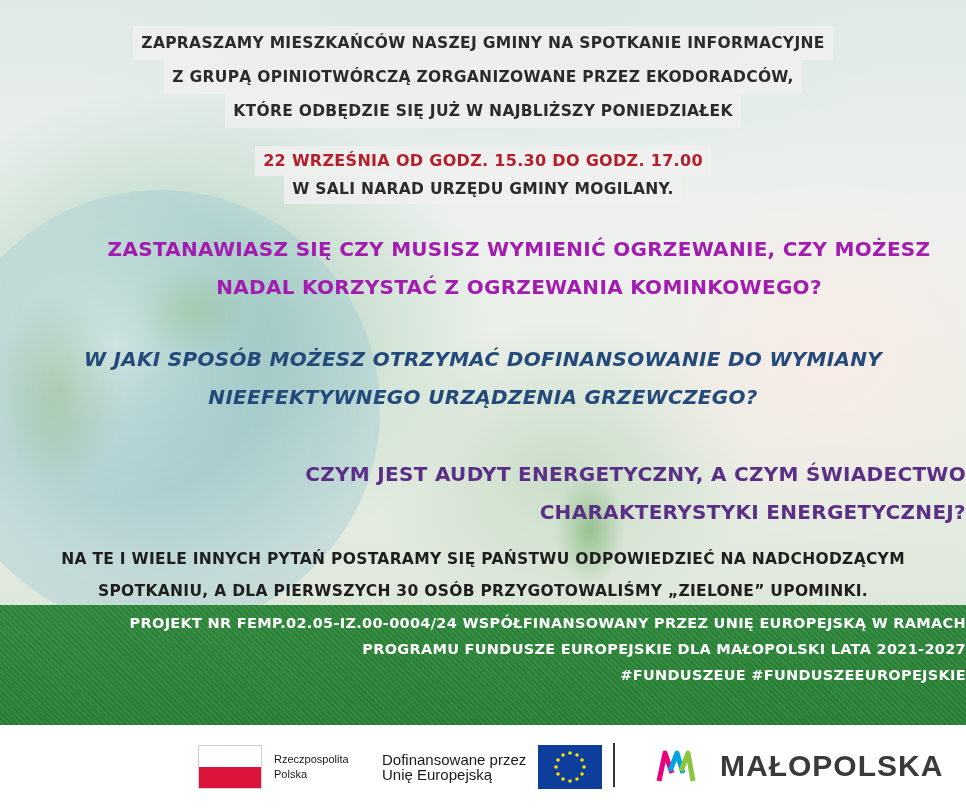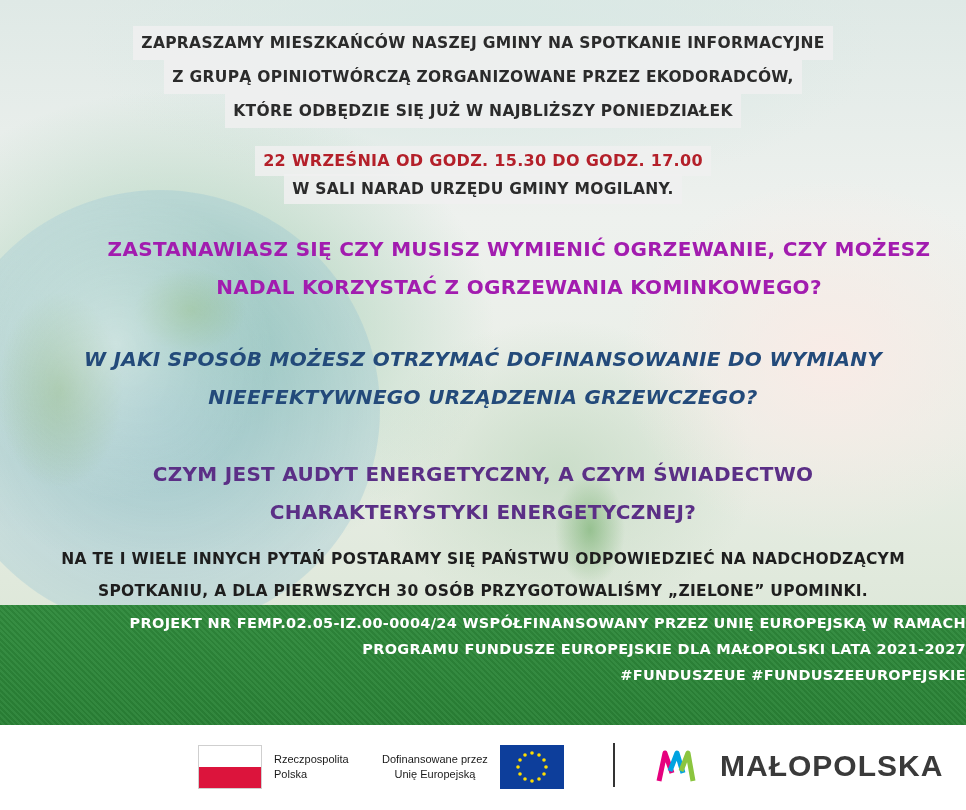--- a/index.html
+++ b/index.html
@@ -21,39 +21,39 @@
     opacity:0.85; }
   .fern { position:absolute; left:530px; top:440px; width:120px; height:170px;
     background: radial-gradient(ellipse 50px 80px at 60px 90px, rgba(90,160,80,0.5), rgba(90,160,80,0) 70%); }
   .text-block { position:absolute; left:0; width:966px; text-align:center; font-weight:bold; letter-spacing:0.3px; }
   .hl { display:inline-block; background:rgba(240,240,240,0.85); padding:2px 8px; }
   .intro { top:26px; font-size:15.5px; line-height:30px; color:#2b2b2b; }
   .date { top:146px; font-size:16px; line-height:26px; color:#b4202a; }
   .place { top:174px; font-size:15.5px; line-height:26px; color:#2b2b2b; }
   .q1 { top:230px; font-size:20px; line-height:38px; color:#a21caf;margin-left:36px; }
   .q2 { top:340px; font-size:20px; line-height:38px; color:#234a7a;font-style:italic; }
-  .q3 { top:455px; font-size:20px; line-height:38px; color:#5b2f86; }
+  .q3 { top:455px; font-size:20px; line-height:38px; color:#5b2f86;text-align:right; }
   .answer { top:543px; font-size:15.5px; line-height:32px; color:#1e1e1e; }
   .green-band { position:absolute; left:0; top:605px; width:966px; height:120px;
     background:
       repeating-linear-gradient(45deg, rgba(0,0,0,0.05) 0 2px, rgba(255,255,255,0.04) 2px 4px),
       linear-gradient(180deg, #2f8a3c 0%, #2a8236 100%); }
   .band-text { position:absolute; left:0; top:610px; width:966px; text-align:right; color:#ffffff; font-weight:bold; font-size:14.5px; line-height:26px; letter-spacing:0.3px; }
   .footer { position:absolute; left:0; top:725px; width:966px; height:85px; background:#ffffff; }
   .logo { position:absolute; display:flex; align-items:center; }
   .fe-logo { left:12px; top:14px; }
   .fe-mark { width:30px; height:54px; position:relative; }
   .fe-text { margin-left:10px; font-size:11px; line-height:15px; color:#1a1a1a; font-family:"Liberation Sans", sans-serif; }
   .rp-logo { left:198px; top:20px; }
   .flag { width:62px; height:42px; border:1px solid #cfcfcf; display:flex; flex-direction:column; }
   .flag .w { flex:1; background:#ffffff; }
   .flag .r { flex:1; background:#dc143c; }
   .rp-text { margin-left:12px; font-size:11px; line-height:15px; color:#1a1a1a; font-family:"Liberation Sans", sans-serif; }
   .eu-logo { left:382px; top:20px; }
-  .eu-text { font-size:11px; line-height:15px; color:#1a1a1a; text-align:center; font-family:"Liberation Sans", sans-serif; }
+  .eu-text { font-size:15px; line-height:15px; color:#1a1a1a; text-align:left; font-family:"Liberation Sans", sans-serif; }
   .eu-flag { margin-left:12px; width:64px; height:44px; background:#0d3e9b; position:relative; }
   .divider { position:absolute; left:613px; top:18px; width:2px; height:44px; background:#333333; }
   .mp-logo { left:656px; top:22px;gap:16px; }
   .mp-mark { width:40px; height:38px; }
   .mp-text { margin-left:8px; font-size:30px; font-weight:bold; color:#3a3a3a; font-family:"Liberation Sans", sans-serif; letter-spacing:1px; }
 </style>
 </head>
 <body>
 
 <div class="poster">

